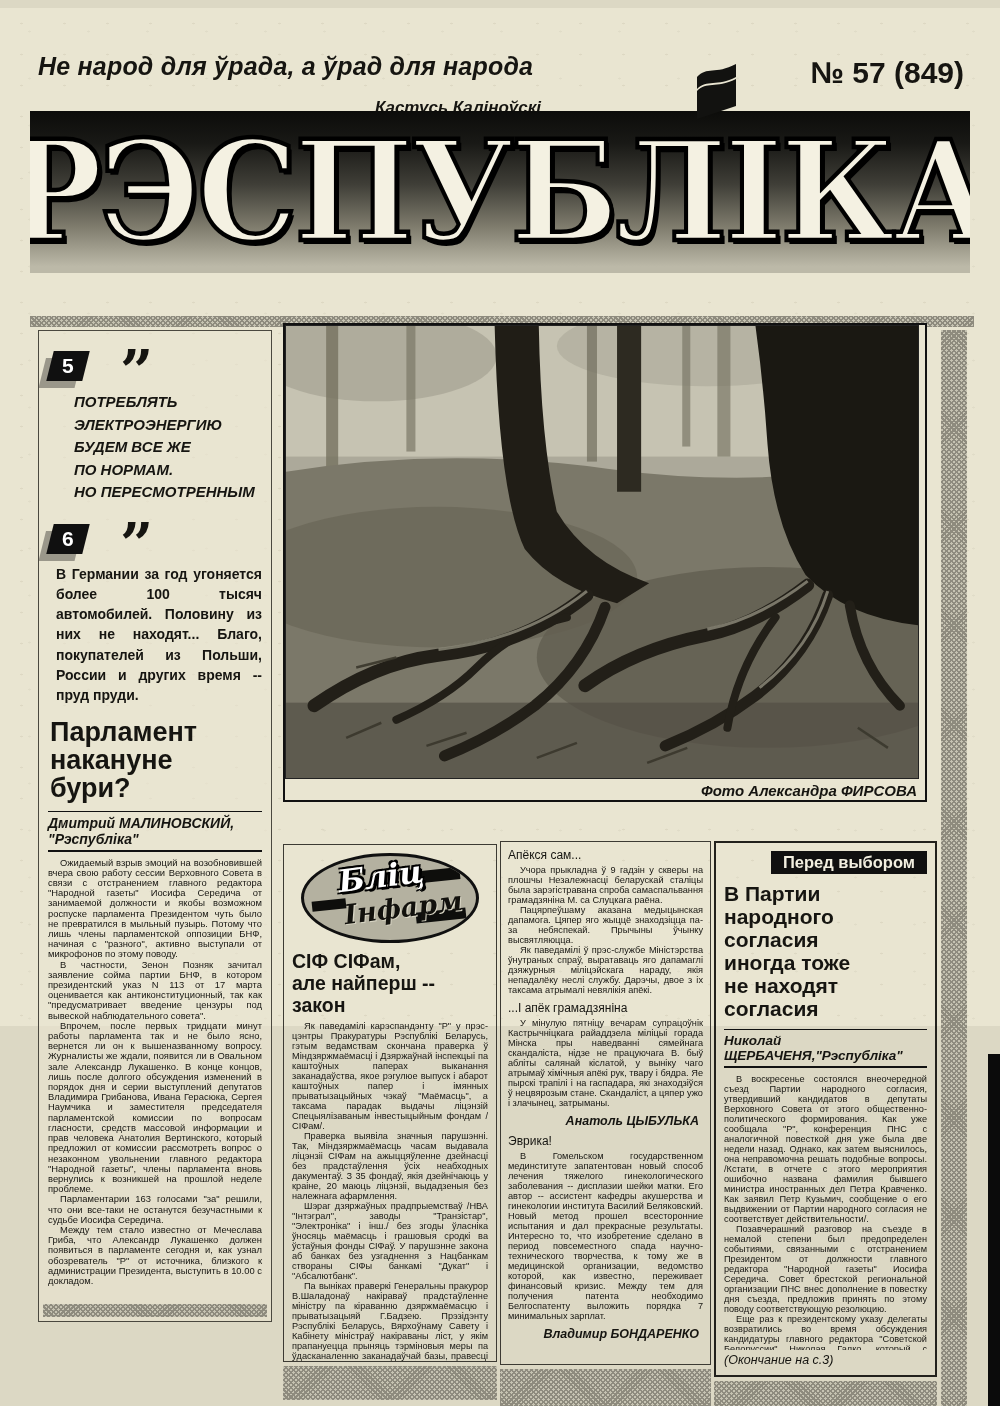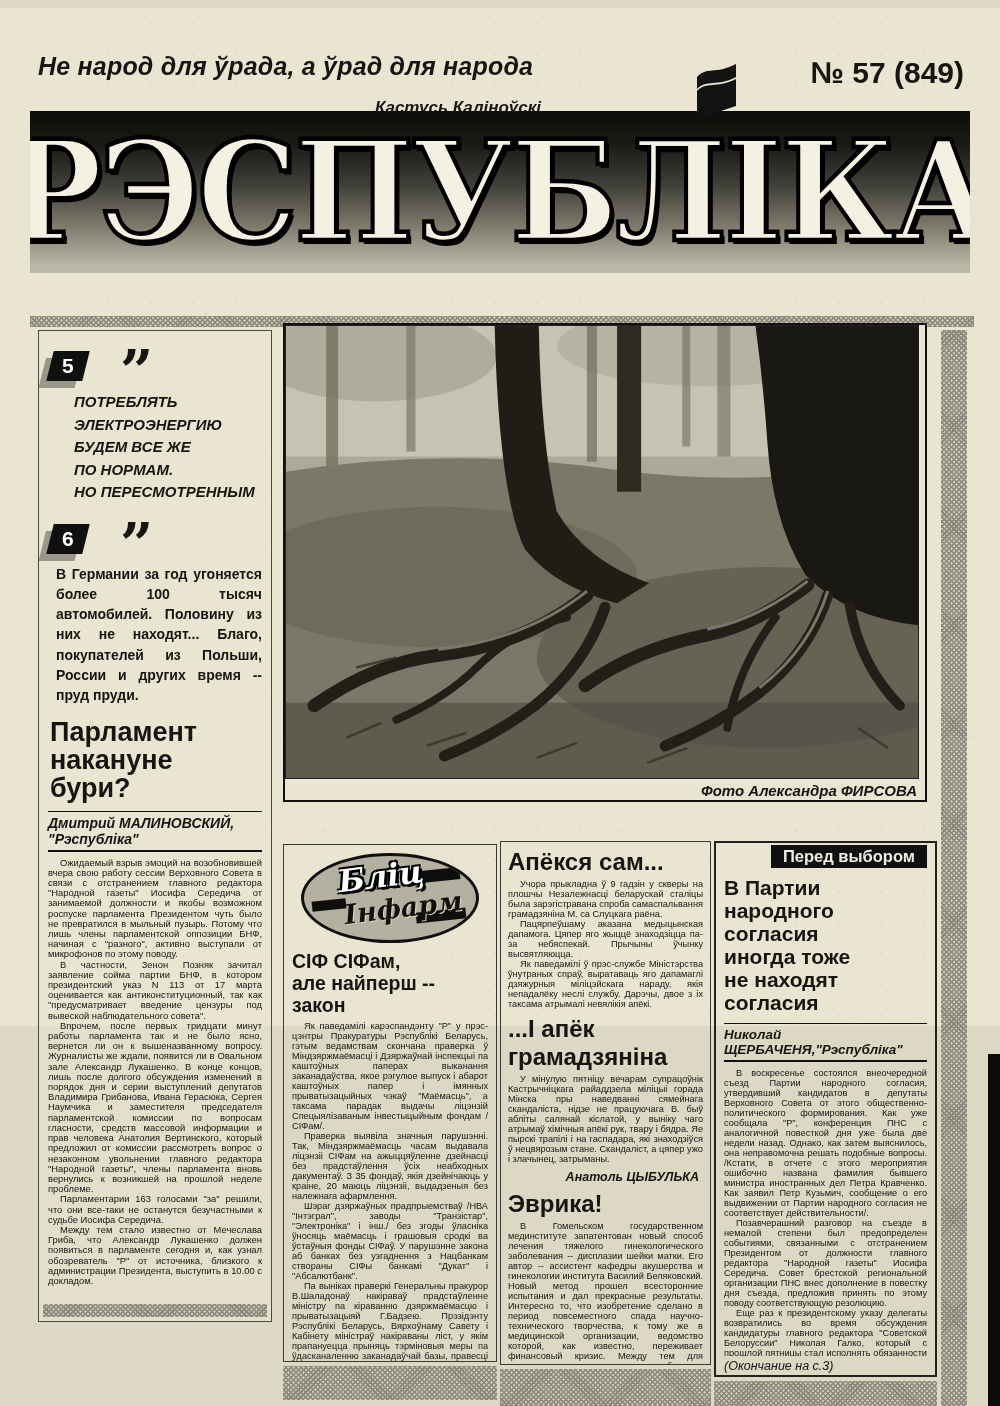--- a/index.html
+++ b/index.html
@@ -53,38 +53,38 @@
     box-sizing:border-box;}
   .photo{width:632px;height:452px;border:1px solid #222;overflow:hidden;background:#b5b2a2;}
   .photo svg{display:block;}
   .photo-caption{text-align:right;font-weight:bold;font-style:italic;font-size:15px;padding:3px 8px 1px 0;}
   
   .colA{position:absolute;left:283px;top:836px;width:214px;height:518px;border:1px solid #3c3a33;
     padding:6px 8px;box-sizing:border-box;overflow:hidden;}
   .colB{position:absolute;left:500px;top:833px;width:211px;height:524px;border:1px solid #3c3a33;
     padding:6px 7px;box-sizing:border-box;overflow:hidden;}
   .colC{position:absolute;left:714px;top:833px;width:223px;height:536px;border:2px solid #22211c;
-    padding:2px 8px;box-sizing:border-box;display:flex;flex-direction:column;overflow:hidden;}
+    padding:8px 8px;box-sizing:border-box;display:flex;flex-direction:column;overflow:hidden;}
   .bandA{position:absolute;left:283px;top:1358px;width:214px;height:34px;}
   .bandB{position:absolute;left:500px;top:1361px;width:211px;height:40px;}
   .bandC{position:absolute;left:714px;top:1373px;width:223px;height:28px;}
   
   .blitz-logo{position:relative;width:172px;height:84px;border:3px solid #101010;border-radius:50%;
     background:#b4b1a0;margin:2px auto 8px auto;overflow:hidden;}
   .bl-bar{position:absolute;background:#0e0e0c;}
   .b1{width:58px;height:12px;left:98px;top:14px;transform:rotate(-6deg);}
   .b2{width:34px;height:10px;left:8px;top:44px;transform:rotate(-6deg);}
   .b3{width:50px;height:11px;left:112px;top:54px;transform:rotate(-6deg);}
   .bl-w1{position:absolute;left:34px;top:2px;font-family:"DejaVu Serif",serif;font-style:italic;font-weight:bold;
     font-size:31px;color:#fff;transform:rotate(-7deg);
     text-shadow:-2px -2px 0 #000,2px -2px 0 #000,-2px 2px 0 #000,2px 2px 0 #000,3px 3px 0 #000;}
   .bl-w2{position:absolute;left:40px;top:36px;font-family:"DejaVu Serif",serif;font-style:italic;font-weight:bold;
     font-size:27px;color:#12110d;transform:rotate(-7deg);text-shadow:1px 1px 0 #d8d5c4;}
   .a-title{font-size:19.5px;font-weight:bold;line-height:1.12;margin:0 0 5px 0;white-space:pre-line;}
-  .m-title{font-size:24px;font-weight:bold;margin:6px 0 3px 0;}
+  .m-title{font-size:12px;font-weight:normal;margin:6px 0 3px 0;}
   .m-title:first-child{margin-top:0;}
   .sig{text-align:right;font-weight:bold;font-style:italic;font-size:12.5px;margin:6px 4px 4px 0;}
   
   .kickerC{background:#101010;color:#f2efe0;font-weight:bold;font-size:16.5px;padding:2px 12px;
     margin-left:auto;width:fit-content;margin-bottom:6px;}
   .c-headline{font-size:21px;font-weight:bold;line-height:1.1;text-align:left;white-space:pre-line;margin:2px 0 8px 0;}
   .bylineC{font-weight:bold;font-style:italic;font-size:13.5px;border-top:1.5px solid #111;border-bottom:2.5px solid #111;
     padding:3px 0;margin-bottom:6px;}
   .colC .body{flex:1;overflow:hidden;}
   .colC .body p,.colA .body p,.colB .body p{font-size:9.2px;line-height:10px;}

